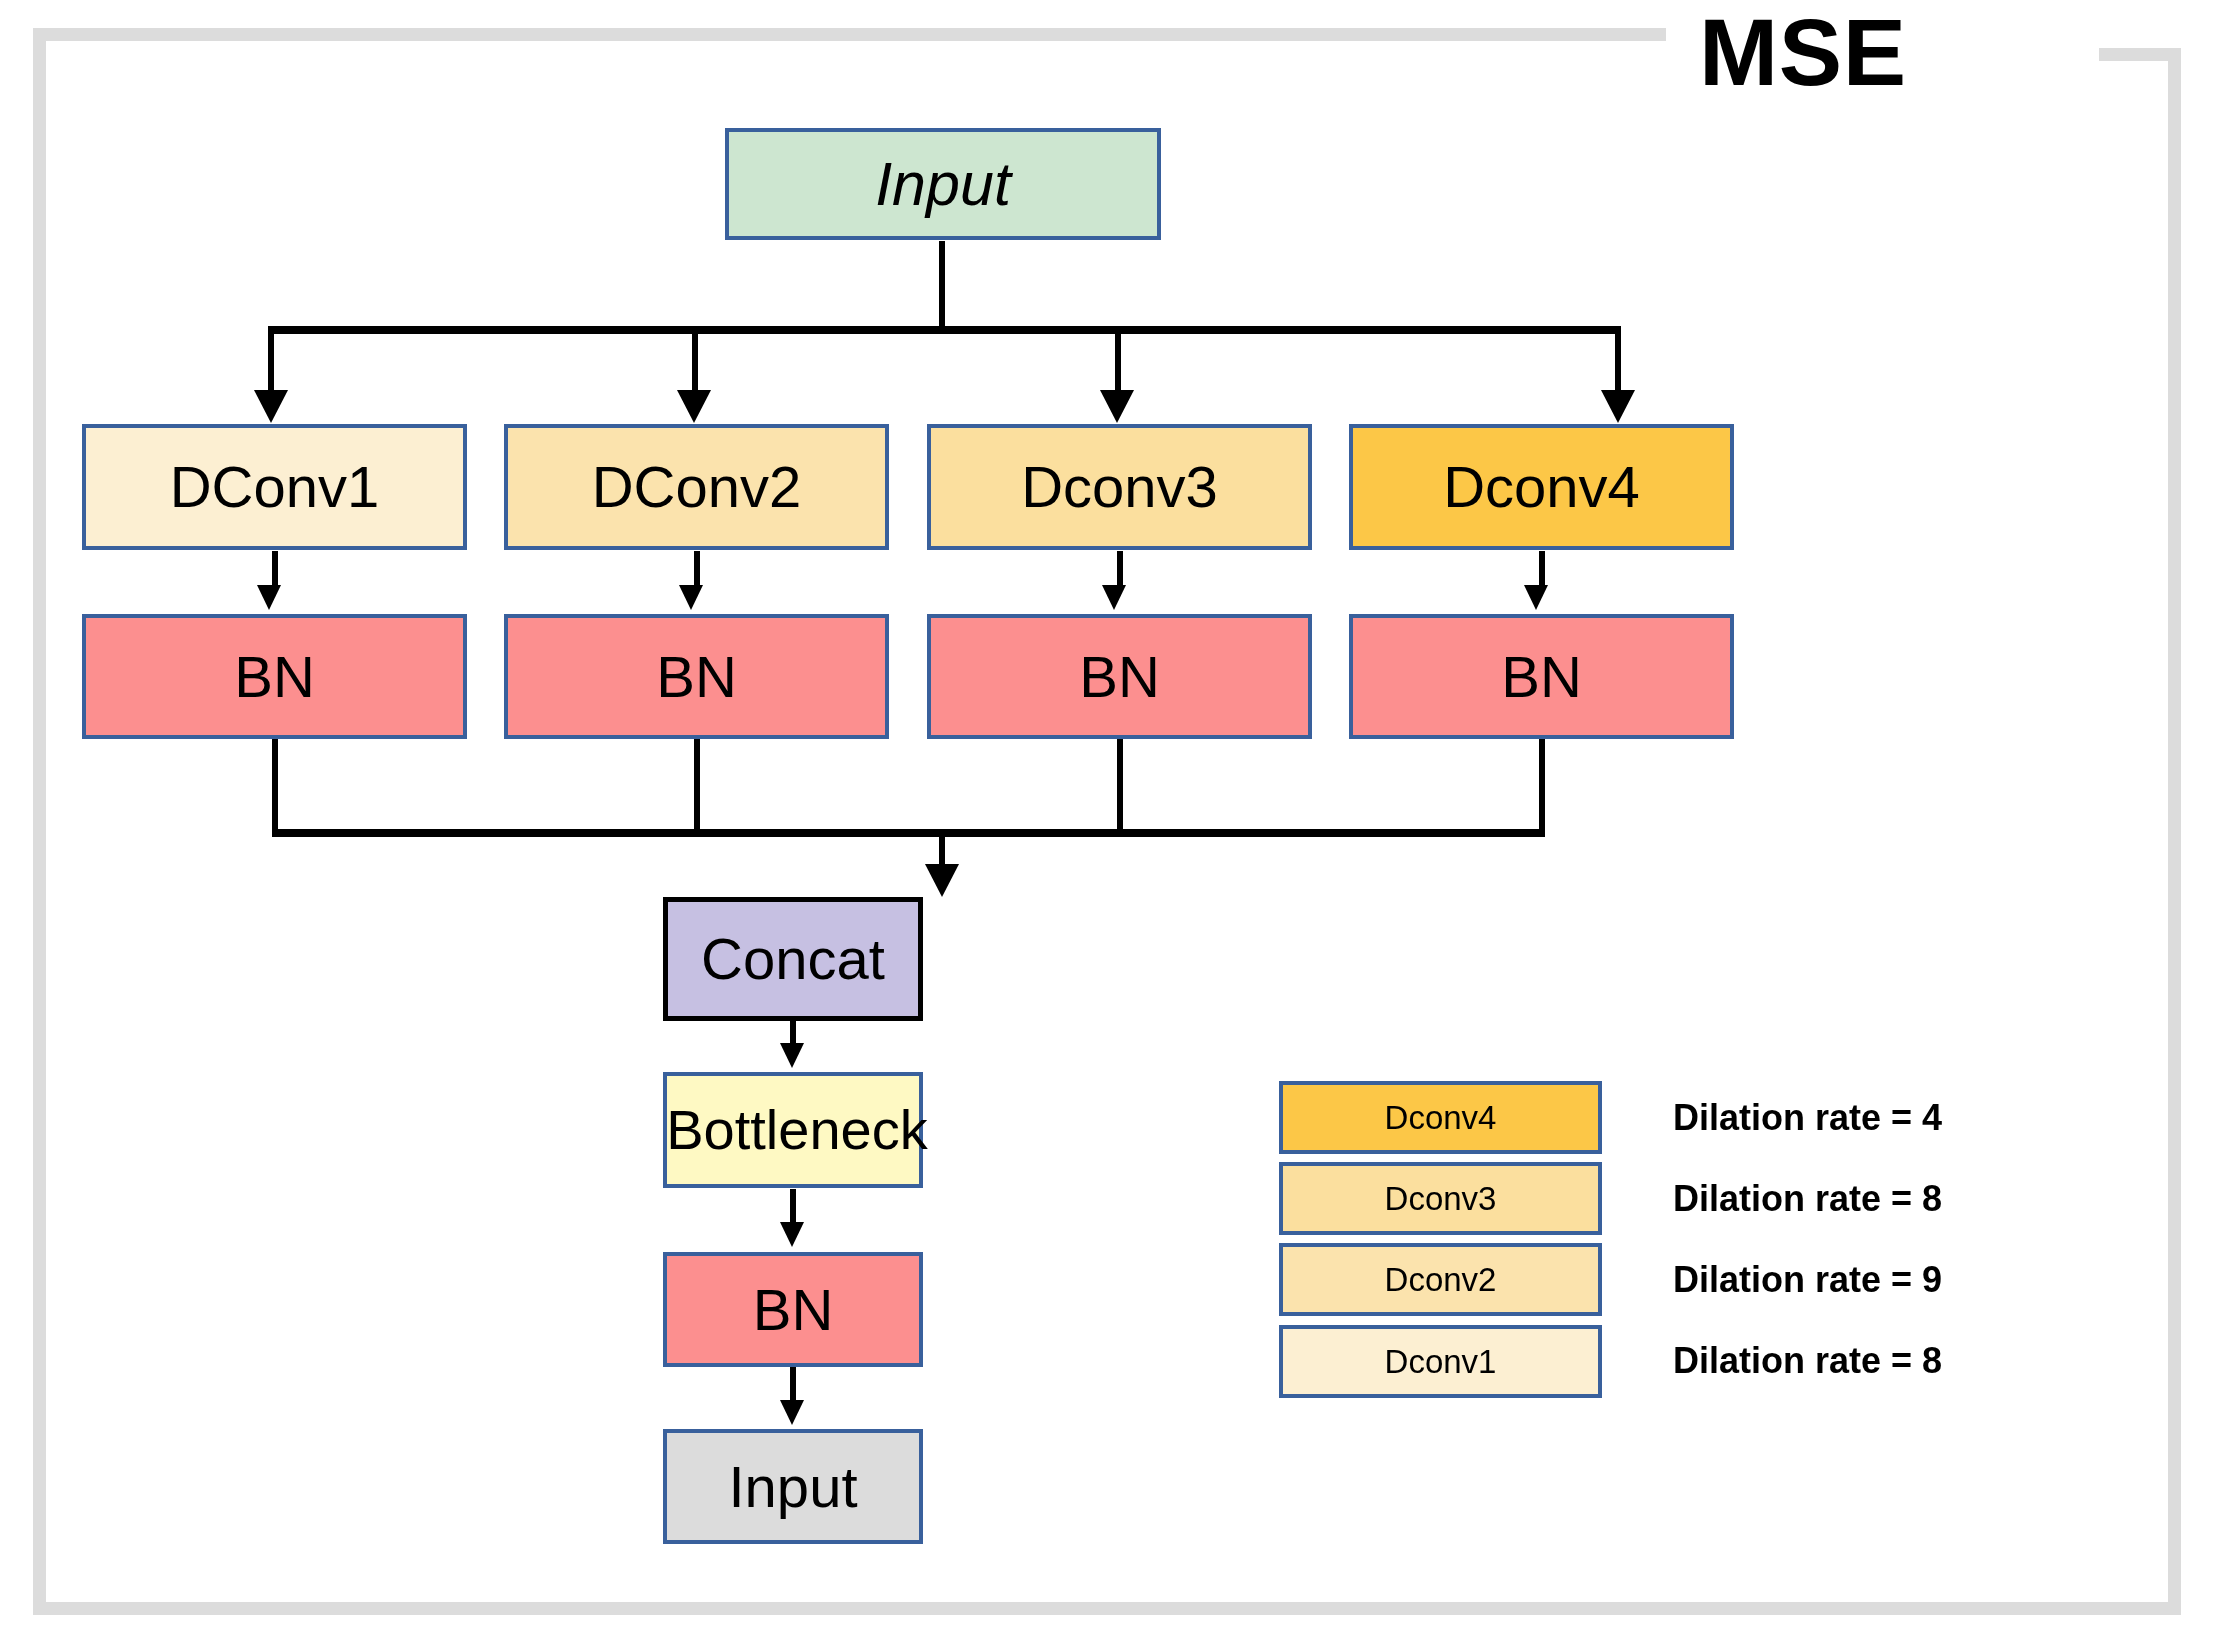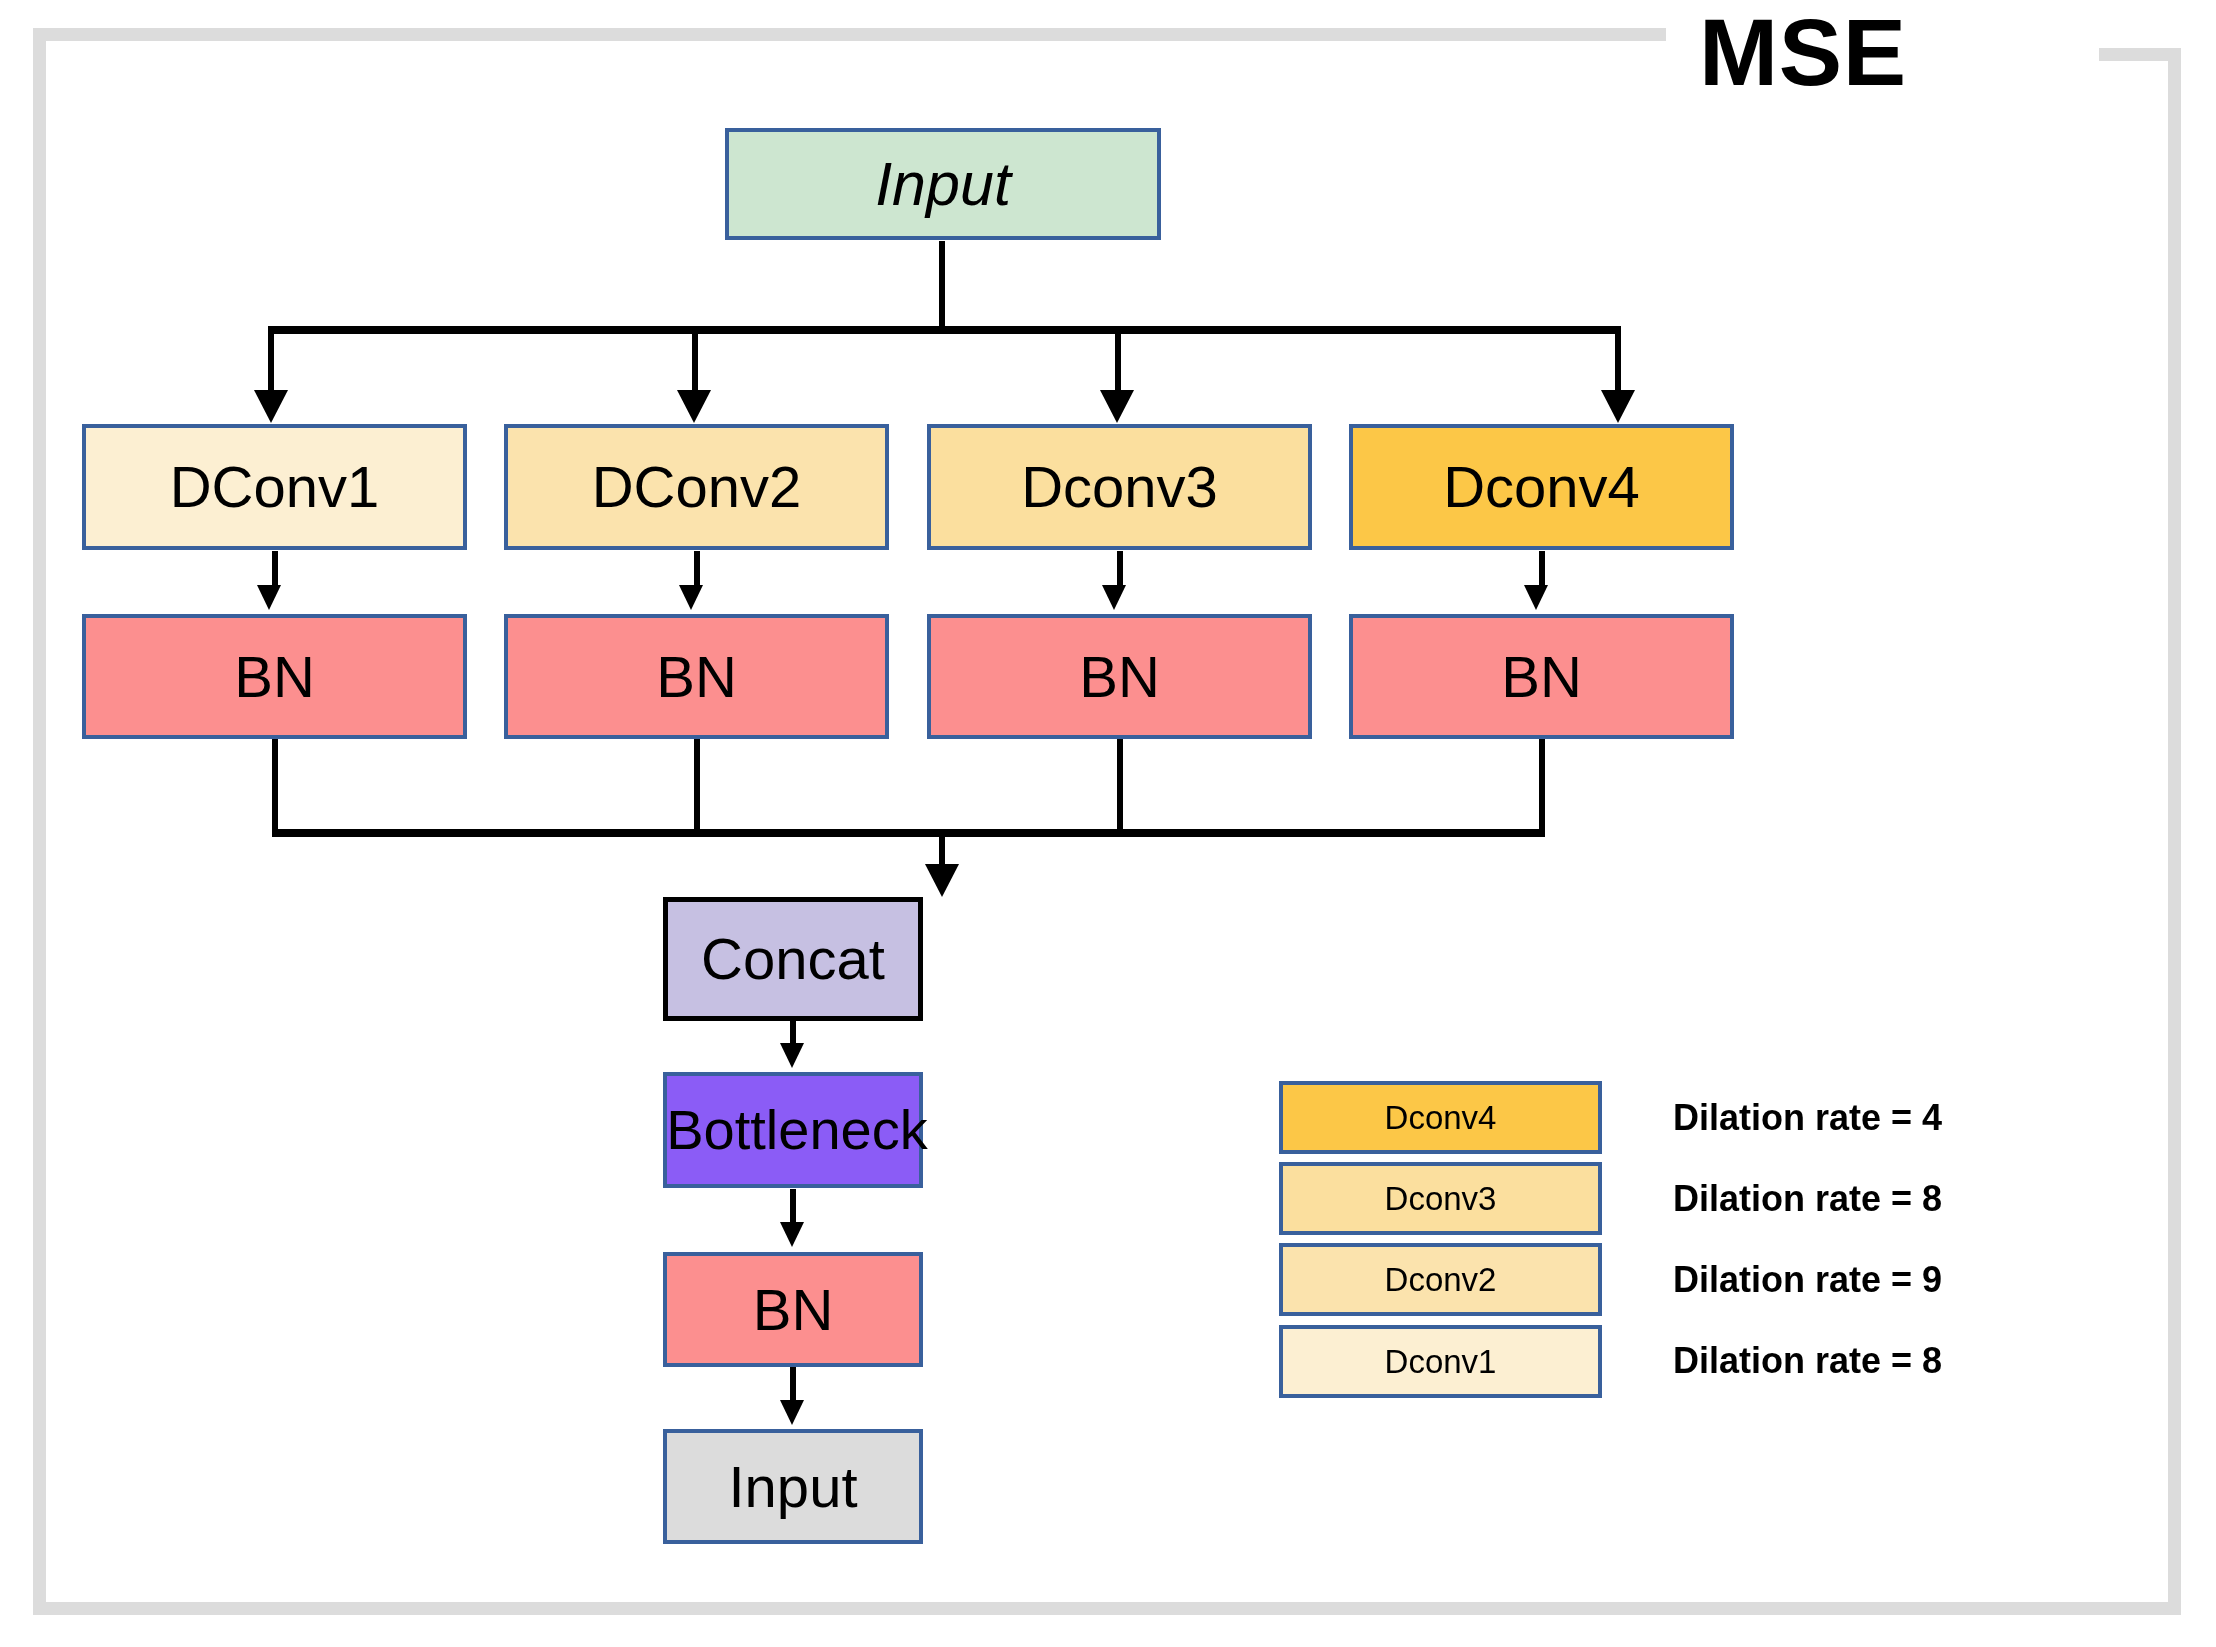--- a/index.html
+++ b/index.html
@@ -76,21 +76,21 @@
 
   #node-concat {
     left: 663px; top: 897px; width: 260px; height: 124px;
     background: #c6c0e2;
     border-color: #000000;
     border-width: 5.7px;
     font-size: 58px;
   }
   #node-bottleneck {
     left: 663px; top: 1072px; width: 260px; height: 116px;
-    background: #8b5cf6;
+    background: #fef9c3;
     font-size: 56px;
     padding-left: 8px;
   }
   #node-bn-final {
     left: 663px; top: 1252px; width: 260px; height: 115px;
     background: #fc8f8f;
     font-size: 58px;
   }
   #node-output {
     left: 663px; top: 1429px; width: 260px; height: 115px;

